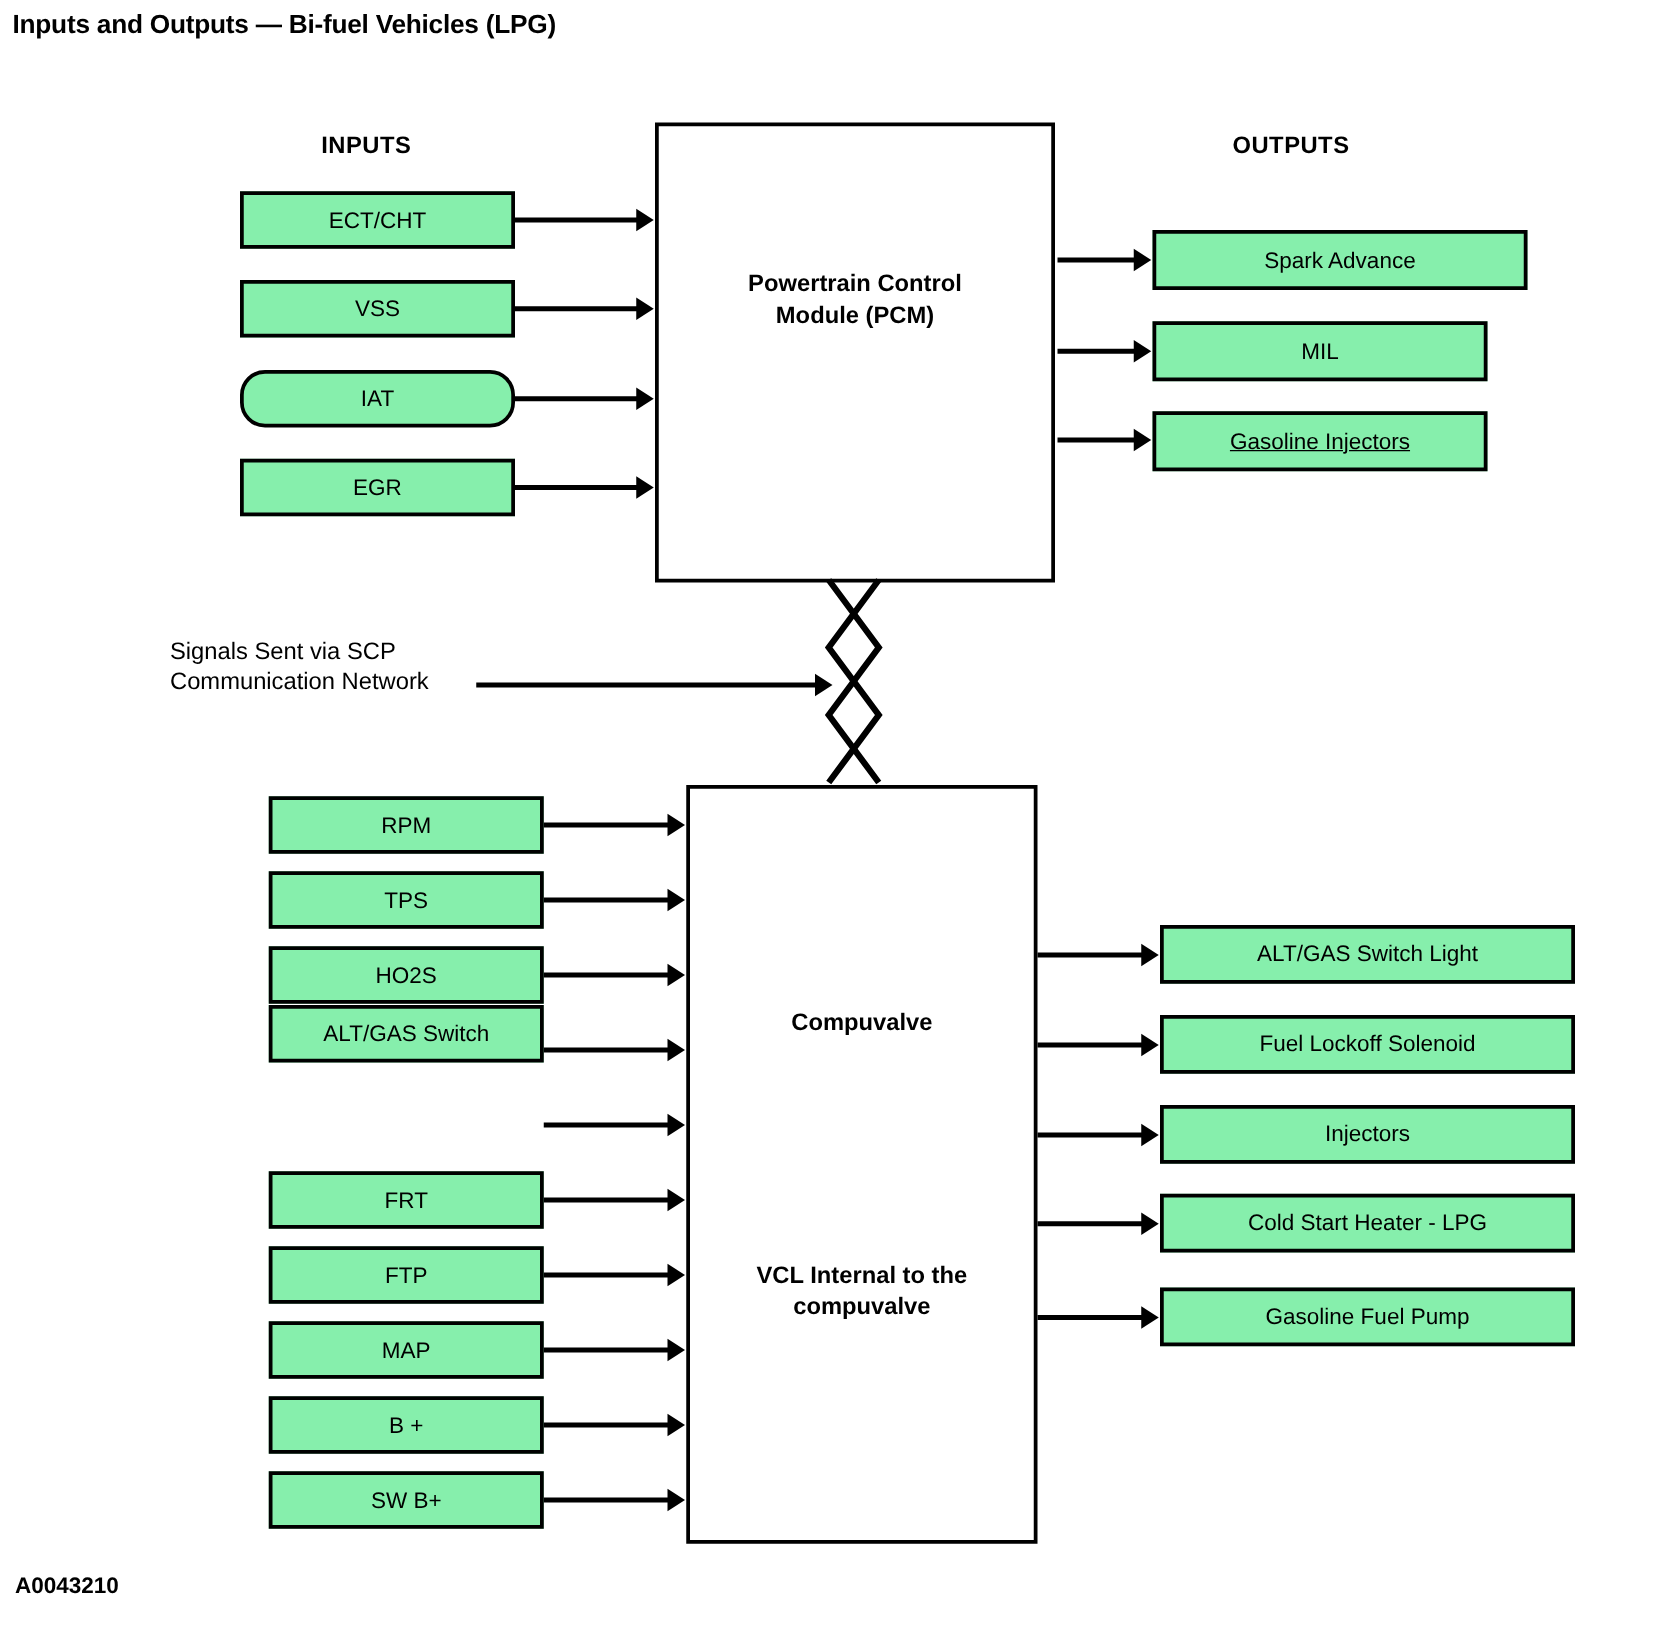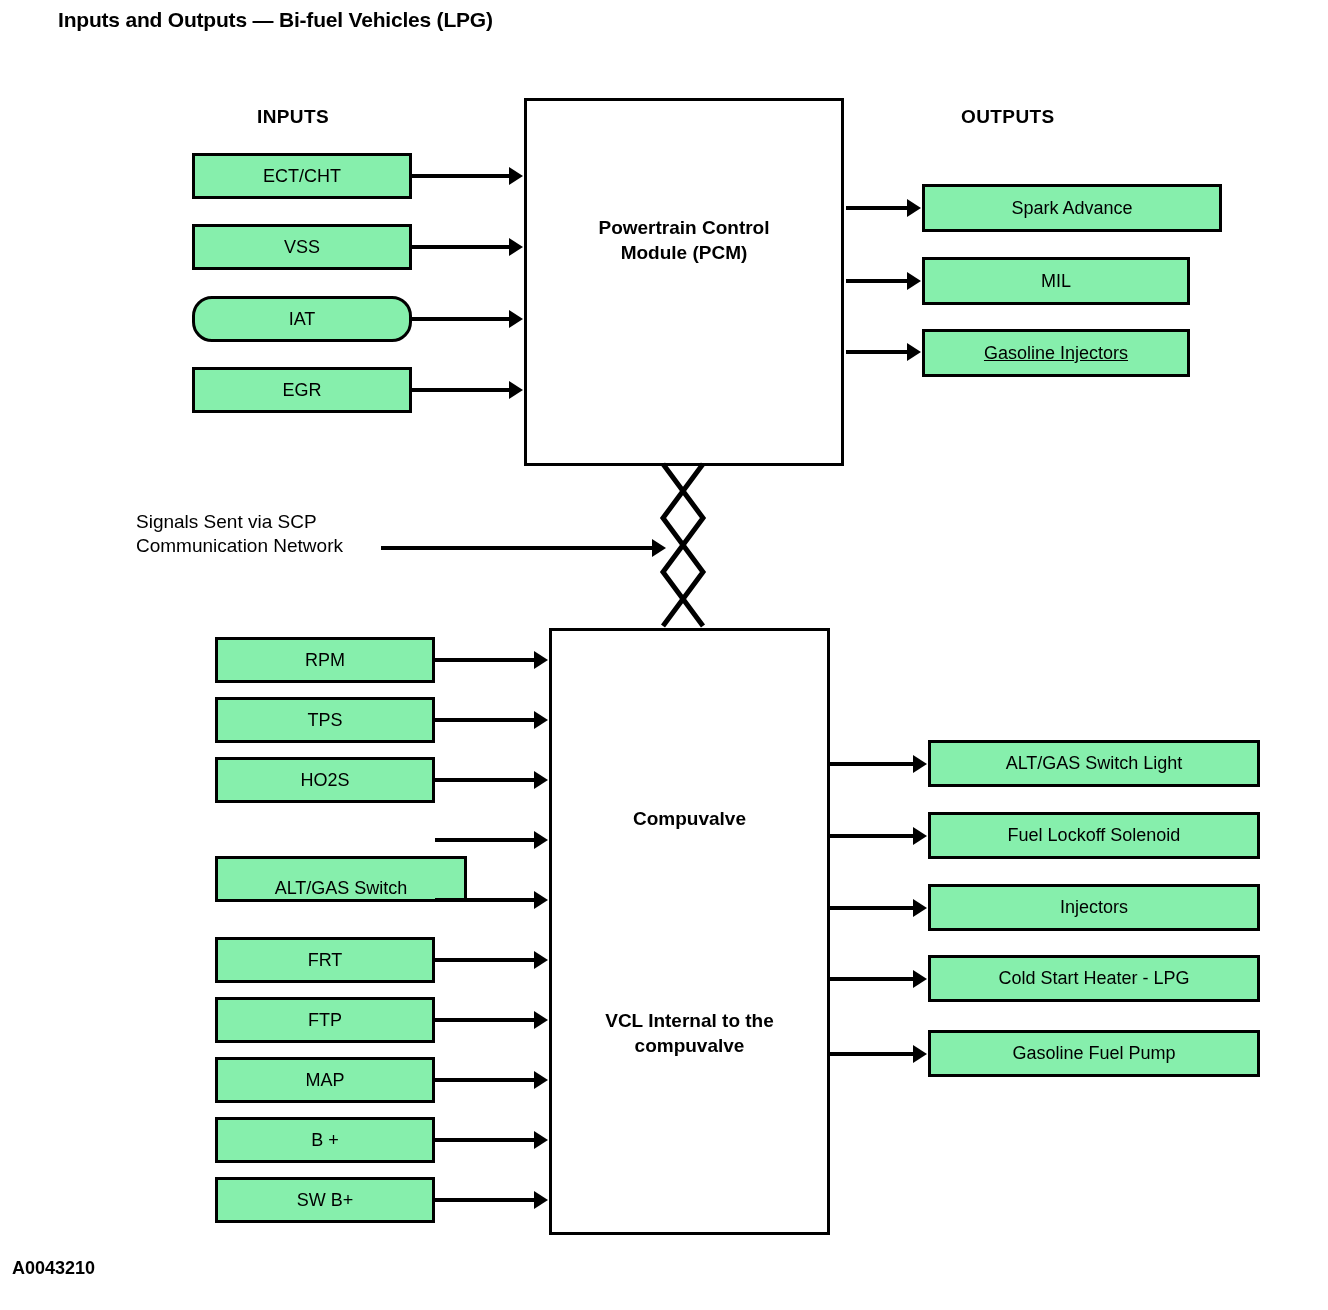--- a/index.html
+++ b/index.html
@@ -19,21 +19,20 @@
     overflow: hidden;
   }
   .title {
     position: absolute;
     left: 10px;
     top: 8px;
     font-size: 21px;
     font-weight: bold;
     letter-spacing: -0.2px;
     white-space: nowrap;
-    margin-left: 48px;
   }
   .figid {
     position: absolute;
     left: 12px;
     top: 1258px;
     font-size: 18px;
     font-weight: bold;
     letter-spacing: 0px;
   }
   .colhead {
@@ -99,21 +98,21 @@
   }
 </style>
 </head>
 <body>
 
 <div id="page">
 
   <div class="title">Inputs and Outputs — Bi-fuel Vehicles (LPG)</div>
 
   <div class="colhead" style="left:257px; top:106px;">INPUTS</div>
-  <div class="colhead" style="left:961px; top:106px;">OUTPUTS</div>
+  <div class="colhead" style="left:986px; top:106px;">OUTPUTS</div>
 
   <div class="bigbox" style="left:524px; top:98px; width:320px; height:368px;">
     <div class="lbl" style="top:115px;">Powertrain Control</div>
     <div class="lbl" style="top:140px;">Module (PCM)</div>
   </div>
 
   <div class="node" style="left:192px; top:153px; width:220px; height:46px;">
     <span>ECT/CHT</span>
   </div>
   <div class="node" style="left:192px; top:224px; width:220px; height:46px;">
@@ -166,21 +165,21 @@
 
   <div class="node" style="left:215px; top:637px; width:220px; height:46px;">
     <span>RPM</span>
   </div>
   <div class="node" style="left:215px; top:697px; width:220px; height:46px;">
     <span>TPS</span>
   </div>
   <div class="node" style="left:215px; top:757px; width:220px; height:46px;">
     <span>HO2S</span>
   </div>
-  <div class="node" style="left:215px; top:856px; width:252px; height:46px;align-items:flex-end;">
+  <div class="node" style="left:215px; top:804px; width:220px; height:46px;">
     <span>ALT/GAS Switch</span>
   </div>
   <div class="node" style="left:215px; top:937px; width:220px; height:46px;">
     <span>FRT</span>
   </div>
   <div class="node" style="left:215px; top:997px; width:220px; height:46px;">
     <span>FTP</span>
   </div>
   <div class="node" style="left:215px; top:1057px; width:220px; height:46px;">
     <span>MAP</span>

